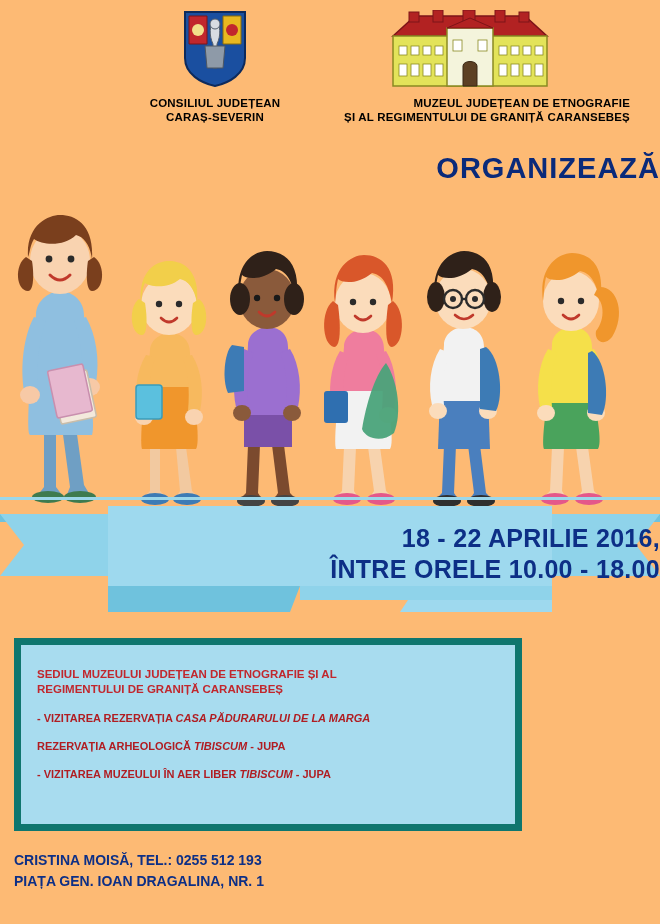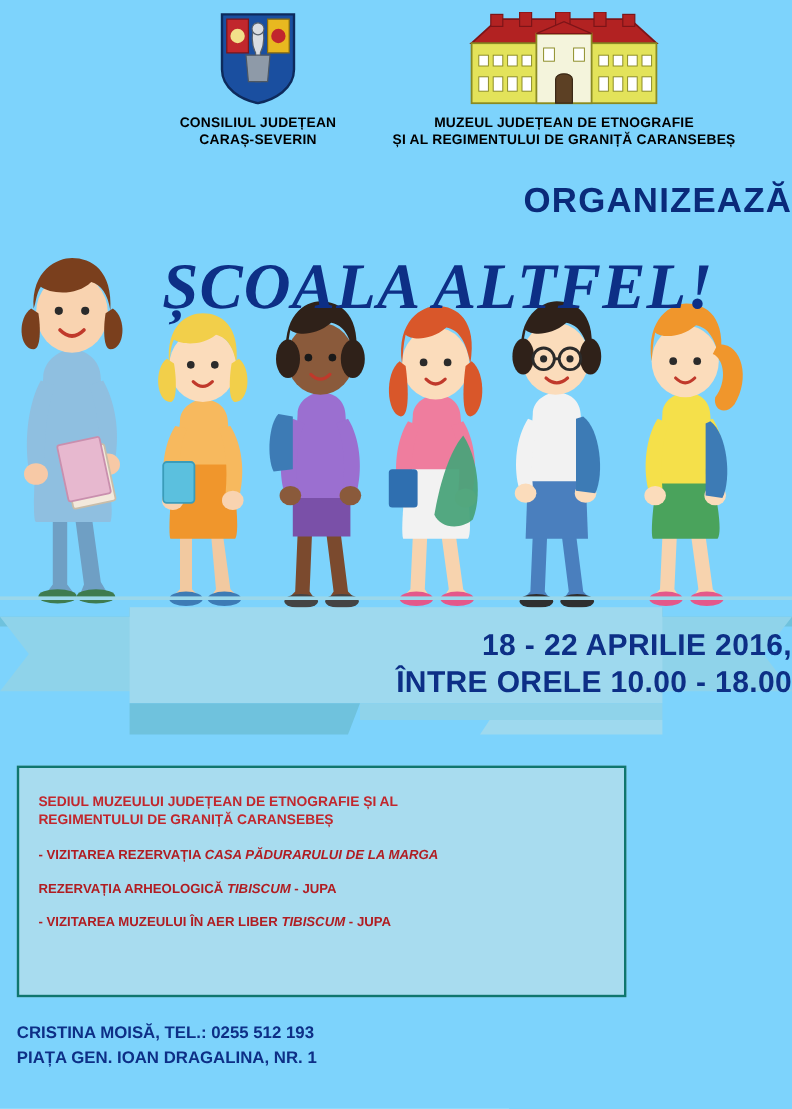--- a/index.html
+++ b/index.html
@@ -12,21 +12,21 @@
     background: #ffffff;
     font-family: "Liberation Sans", sans-serif;
     overflow: hidden;
     position: relative;
   }
   .poster {
     position: absolute;
     left: 0; top: 0;
     width: 660px;
     height: 924px;
-    background: #7dd3fc;
+    background: #fdba74;
   }
 
   
   .top-row {
     position: absolute;
     left: 0; top: 10px;
     width: 660px;
     height: 130px;
   }
   .crest-wrap {
@@ -46,21 +46,21 @@
     font-weight: bold;
     color: #000000;
     line-height: 14px;
     letter-spacing: 0.2px;
     margin-top: 8px;
   }
   .building-wrap {
     position: absolute;
     left: 310px; top: 0;
     width: 320px;
-    text-align: center;
+    text-align: right;
   }
   .building {
     width: 170px;
     height: 78px;
     margin: 0 auto;
     display: block;
   }
 
   
   .organizeaza {
@@ -125,21 +125,21 @@
     letter-spacing: 0.3px;
   }
 
   
   .info-box {
     position: absolute;
     left: 14px; top: 638px;
     width: 508px;
     height: 193px;
     background: #a8dcef;
-    border: 2px solid #0f766e;
+    border: 7px solid #0f766e;
     box-sizing: border-box;
     padding: 22px 16px 10px 16px;
   }
   .info-head {
     color: #c1272d;
     font-weight: bold;
     font-size: 11.5px;
     line-height: 15px;
     margin-bottom: 14px;
   }
@@ -376,21 +376,20 @@
         <path d="M598 92 C618 90 626 120 612 142 C604 152 594 146 596 136 C606 124 604 104 594 100 Z" fill="#f0962c"></path>
         <circle cx="561" cy="106" r="3.2" fill="#2b2b2b"></circle>
         <circle cx="581" cy="106" r="3.2" fill="#2b2b2b"></circle>
         <path d="M563 120 Q571 128 579 120" stroke="#c0392b" stroke-width="2.6" fill="none" stroke-linecap="round"></path>
 
         <path d="M592 156 C606 166 610 204 602 220 L588 218 L588 158 Z" fill="#3d7bb5"></path>
       </g>
     </svg>
   </div>
 
-  <div class="main-title">ȘCOALA ALTFEL!</div>
 
   <div class="ground"></div>
 
   <div class="banner-zone">
     <svg viewBox="0 0 660 122" width="660" height="122">
       <path d="M0 14 L108 14 L108 6 L120 22 L0 22 Z" fill="#6fc2dd"></path>
       <path d="M660 14 L552 14 L552 6 L540 22 L660 22 Z" fill="#6fc2dd"></path>
       <path d="M0 14 L112 14 L112 76 L0 76 L24 45 Z" fill="#8fd3ea"></path>
       <path d="M660 14 L548 14 L548 76 L660 76 L636 45 Z" fill="#8fd3ea"></path>
       <rect x="108" y="6" width="444" height="80" fill="#9ed9ee"></rect>

